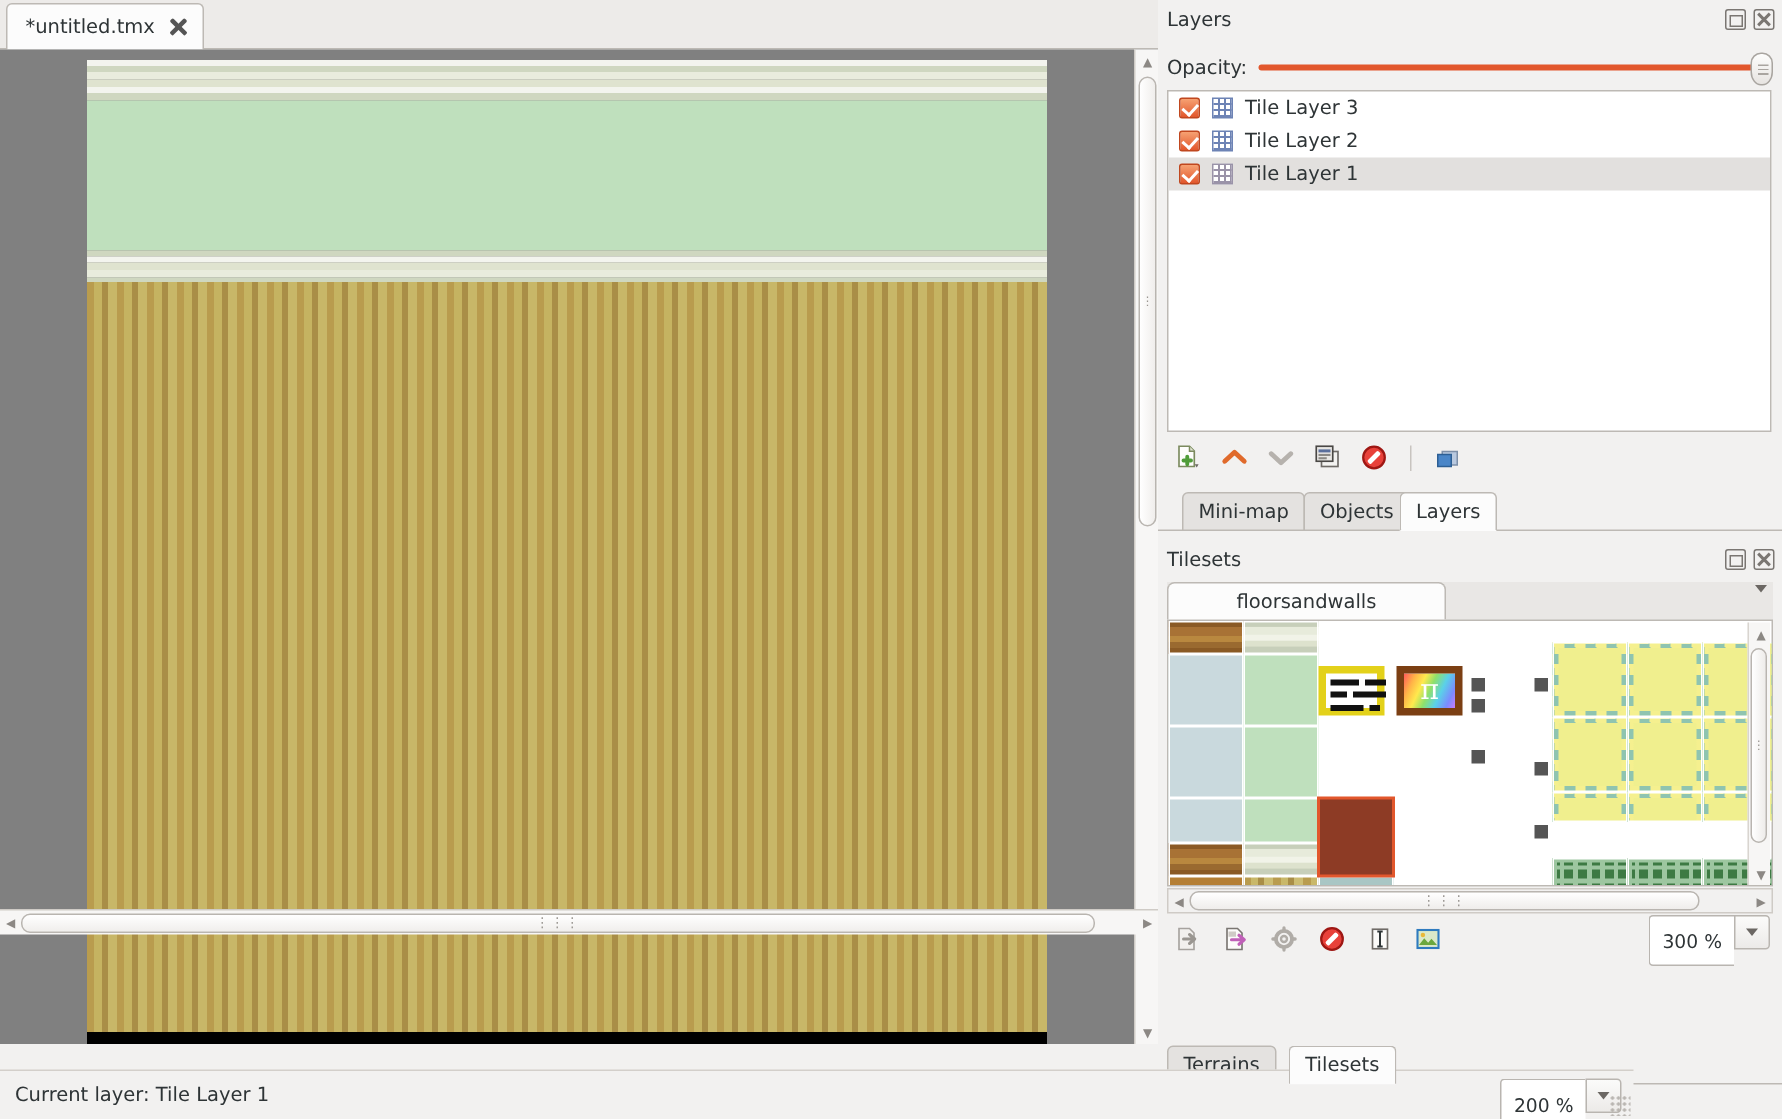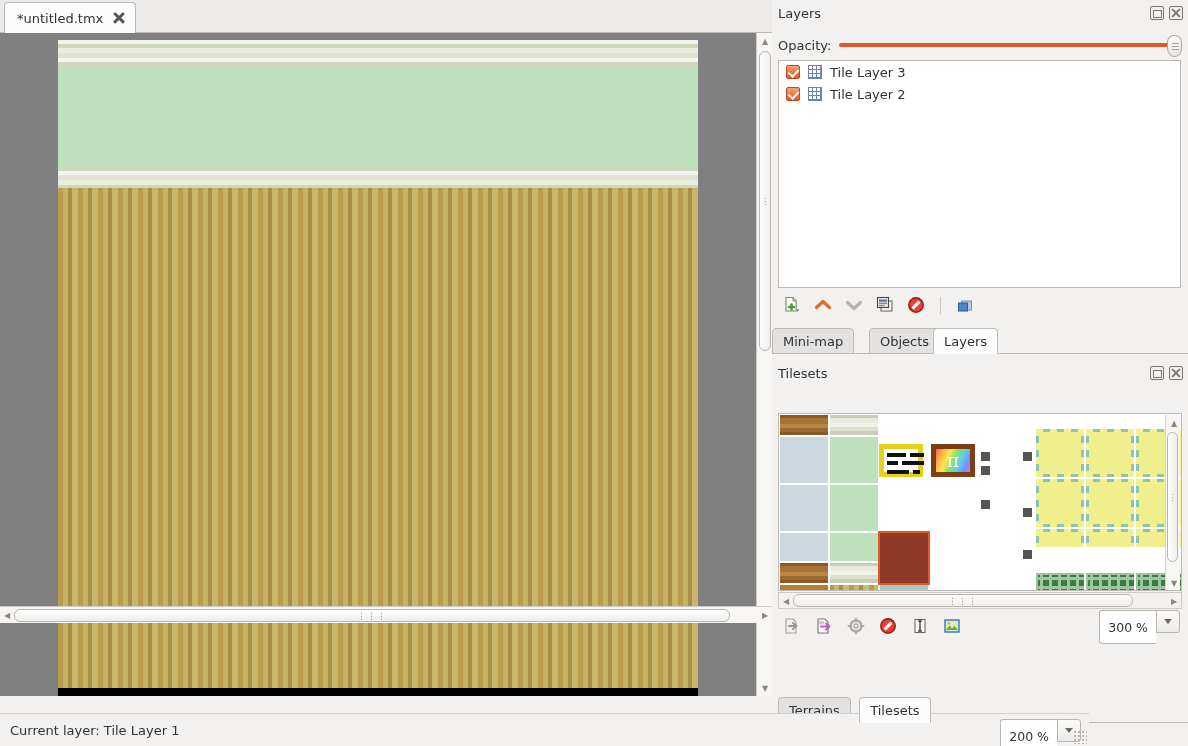--- a/index.html
+++ b/index.html
@@ -573,20 +573,25 @@
     <div id="layer-list">
         <div class="layer-row">
           <span class="chk"></span>
           <span class="grid-icon"></span>
           <span>Tile Layer 3</span>
         </div>
         <div class="layer-row">
           <span class="chk"></span>
           <span class="grid-icon"></span>
           <span>Tile Layer 2</span>
+        </div>
+        <div class="layer-row selected">
+          <span class="chk"></span>
+          <span class="grid-icon muted"></span>
+          <span>Tile Layer 1</span>
         </div>
       </div>
 
     <div id="layer-toolbar">
       <span class="tb-btn">
         <svg width="18" height="18" viewBox="0 0 18 18">
           <path d="M3 1.5h7l3.2 3.2V15H3z" fill="#fdfdfb" stroke="#7b8a5e" stroke-width="1.1"></path>
           <path d="M10 1.5v3.4h3.2" fill="#dfe4d2" stroke="#7b8a5e" stroke-width="1"></path>
           <path d="M6 11h5M8.5 8.5v5" stroke="#4f9c38" stroke-width="2.6" stroke-linecap="round"></path>
           <path d="M13.5 13.5l2.6 0-1.3 2.2z" fill="#6b6763"></path>
@@ -620,41 +625,49 @@
       <span class="tb-sep"></span>
       <span class="tb-btn">
         <svg width="18" height="18" viewBox="0 0 18 18">
           <rect x="5.5" y="5" width="10" height="9" fill="#b9c9df" stroke="#7d8fa8" stroke-width="1"></rect>
           <rect x="2.5" y="7" width="9" height="8" fill="#4a86c8" stroke="#2d5f94" stroke-width="1"></rect>
         </svg>
       </span>
     </div>
 
     <div class="tabrow" style="top:326px;">
-        <div class="ui-tab" style="left: 0;">
+        <div class="ui-tab" style="left: 16px;">
           <span>Mini-map</span>
         </div>
         <div class="ui-tab" style="left: 97px;">
           <span>Objects</span>
         </div>
         <div class="ui-tab active" style="left: 161px;">
           <span>Layers</span>
         </div>
       </div>
 
     <div id="tilesets-panel">
 
       <div class="dock-title">
         <span>Tilesets</span>
         <span class="dock-btns" style="top:6px;">
           <span class="dockbtn float"></span>
           <span class="dockbtn close"></span>
         </span>
       </div>
 
+      <div id="tileset-tabbar">
+        <div id="tileset-tab">
+          <span>floorsandwalls</span>
+        </div>
+        <span id="tileset-tab-menu">
+          <span class="caret-down" style="border-top-color:#6b6763;"></span>
+        </span>
+      </div>
 
       <div id="tileset-view">
         <div id="tile-grid">
             <div class="tile t-wood-trim" style="left: 0px; top: 0px; width: 50px; height: 22px;"></div>
             <div class="tile t-stripe-pale" style="left: 50px; top: 0px; width: 50px; height: 22px;"></div>
             <div class="tile t-wall-blue" style="left: 0px; top: 22px; width: 50px; height: 48px;"></div>
             <div class="tile t-wall-green" style="left: 50px; top: 22px; width: 50px; height: 48px;"></div>
             <div class="tile t-wall-blue" style="left: 0px; top: 70px; width: 50px; height: 48px;"></div>
             <div class="tile t-wall-green" style="left: 50px; top: 70px; width: 50px; height: 48px;"></div>
             <div class="tile t-wall-blue" style="left: 0px; top: 118px; width: 50px; height: 30px;"></div>

